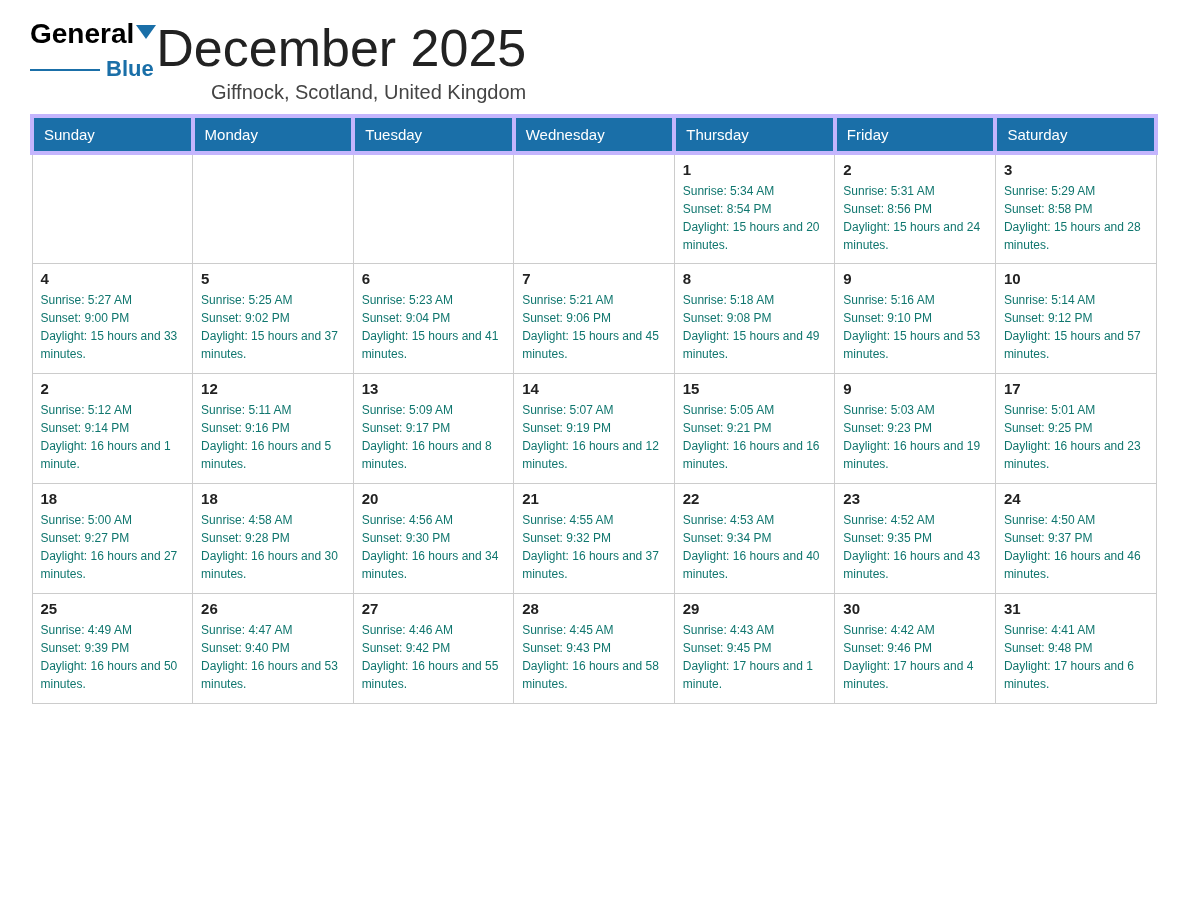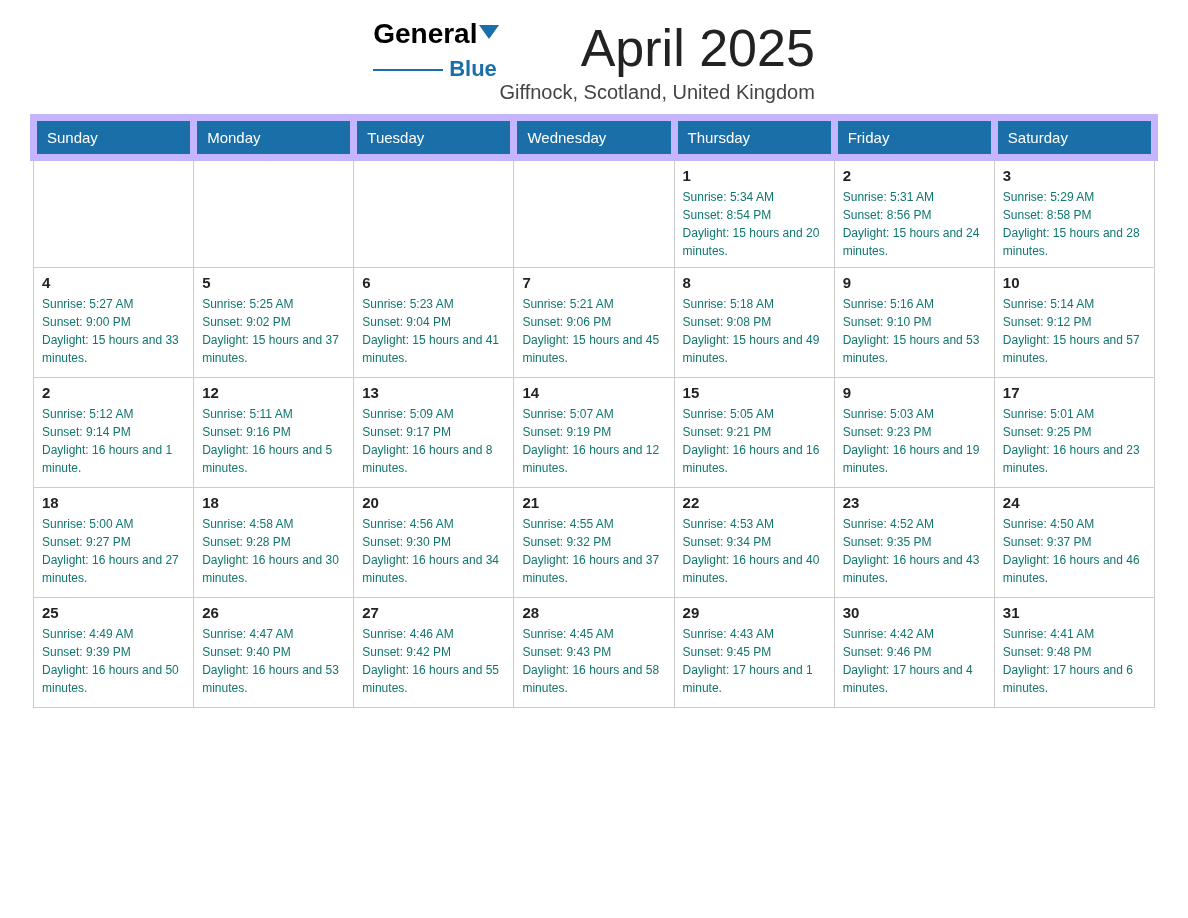--- a/index.html
+++ b/index.html
@@ -5,21 +5,21 @@
     * { box-sizing: border-box; margin: 0; padding: 0; }
     body {
       font-family: Arial, sans-serif;
       background: #fff;
       padding: 20px 30px;
       width: 1188px;
       min-height: 918px;
     }
     .header {
       display: flex;
-      justify-content: center;
+      justify-content: flex-start;
       align-items: flex-start;
       margin-bottom: 10px;
     }
     .logo {
       display: flex;
       flex-direction: column;
       align-items: flex-start;
     }
     .logo-general {
       font-size: 28px;
@@ -70,21 +70,21 @@
       border-collapse: collapse;
       margin-top: 10px;
     }
     .calendar th {
       background: #1a6fa8;
       color: #fff;
       font-size: 15px;
       font-weight: normal;
       padding: 8px 10px;
       text-align: left;
-      border: 7px solid #c4b5fd;
+      border: 4px solid #c4b5fd;
     }
     .calendar td {
       border: 1px solid #ccc;
       vertical-align: top;
       padding: 6px 8px;
       width: 14.28%;
       min-height: 110px;
     }
     .day-number {
       font-size: 15px;
@@ -112,21 +112,21 @@
     <div style="display:flex;align-items:center;">
       <span class="logo-general">General</span>
       <span class="logo-triangle"></span>
     </div>
     <div style="display:flex;align-items:center;margin-top:10px;">
       <div class="logo-line" style="width:70px;margin-right:6px;"></div>
       <span class="logo-blue">Blue</span>
     </div>
   </div>
   <div class="title-section">
-    <div class="month-title">April 2025</div>
+    <div class="month-title">December 2025</div>
     <div class="location">Giffnock, Scotland, United Kingdom</div>
   </div>
 </div>
 
 <table class="calendar">
   <thead>
     <tr>
       <th>Sunday</th>
       <th>Monday</th>
       <th>Tuesday</th>

